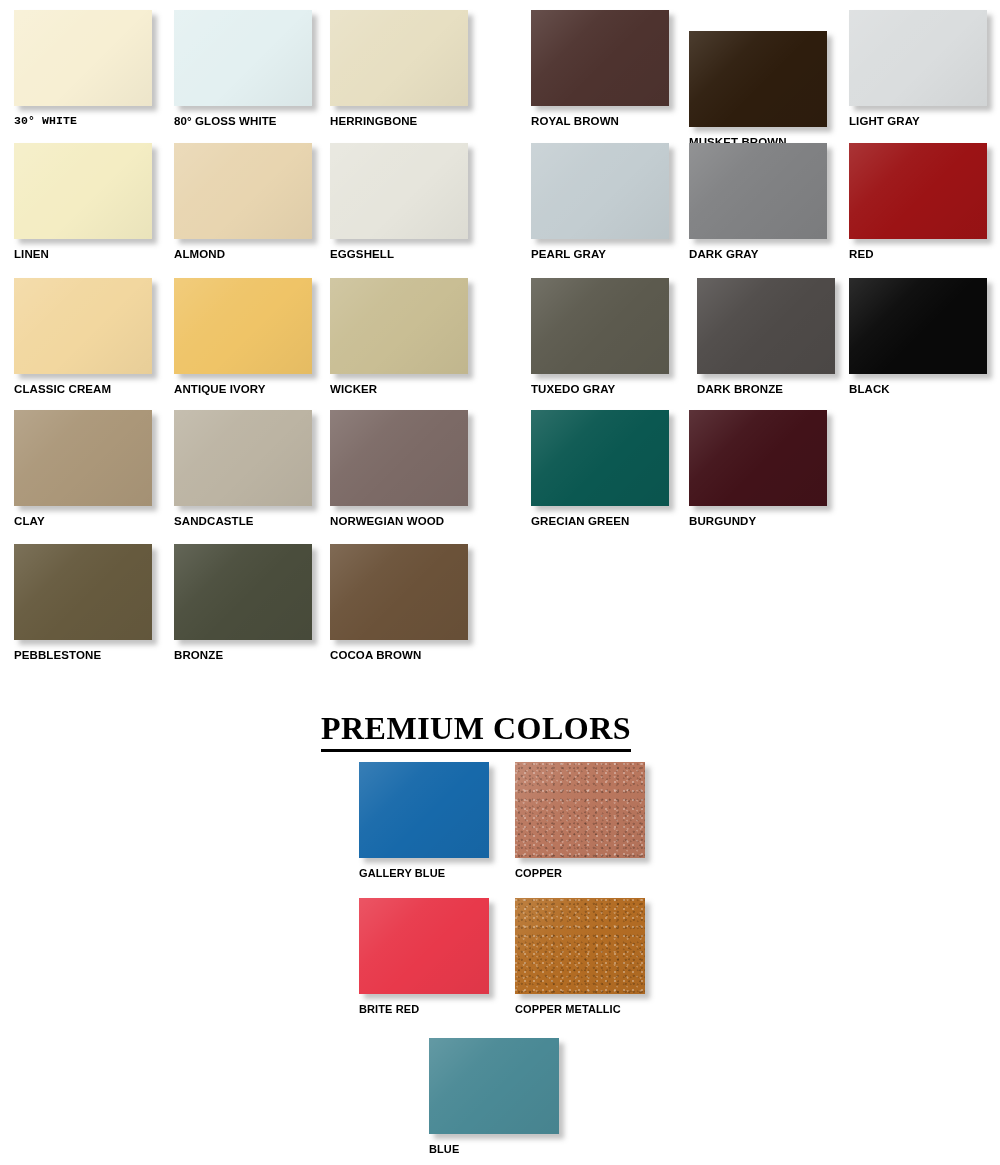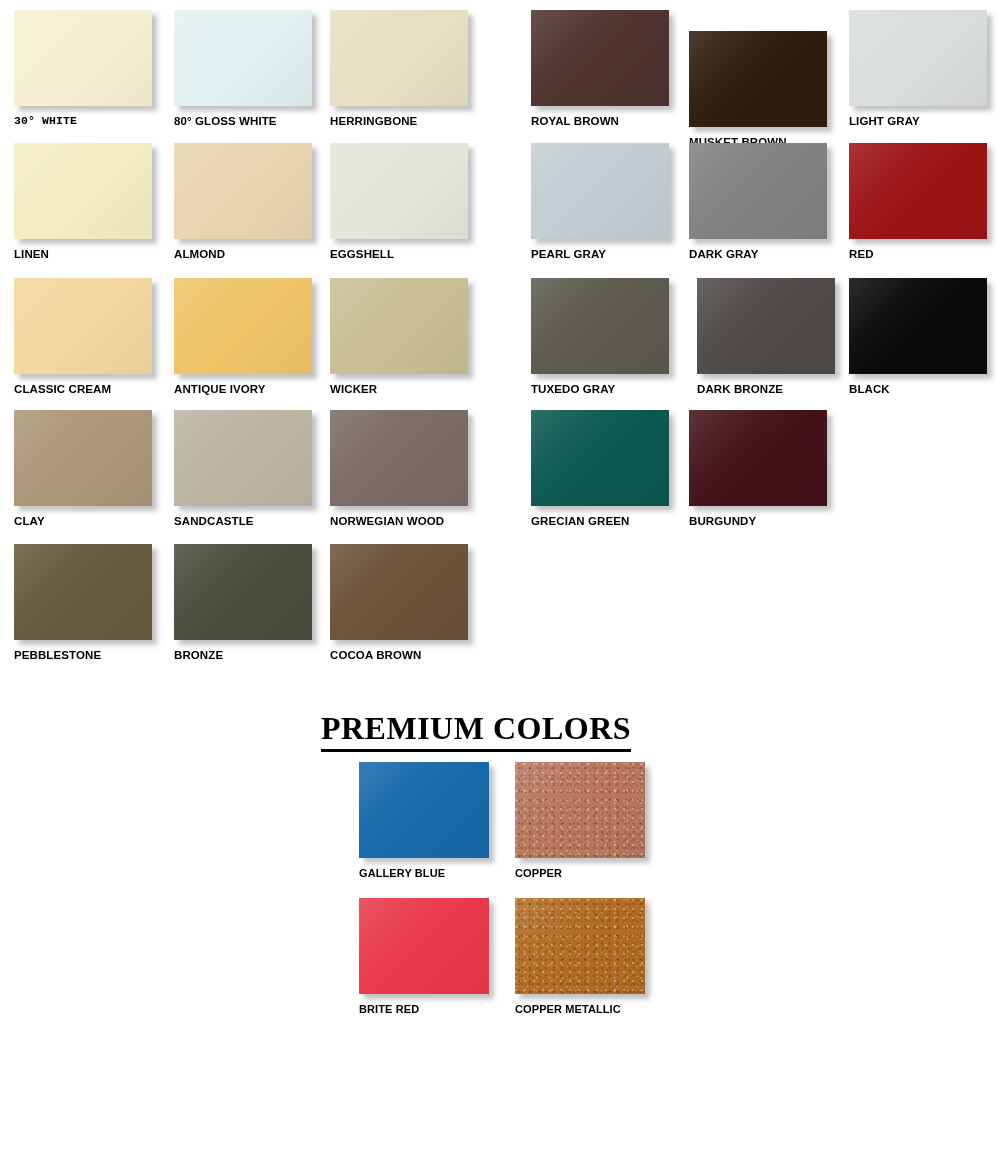--- a/index.html
+++ b/index.html
@@ -307,13 +307,19 @@
         <div class="chip" title="BRITE RED" style="background: rgb(232, 57, 75);"></div>
       </div>
       <div class="chip-label">BRITE RED</div>
     </div>
     <div class="premium-cell" style="left: 515px; top: 208px;">
       <div class="chip-wrap">
         <div class="chip textured" title="COPPER METALLIC" style="background: rgb(179, 108, 35);"></div>
       </div>
       <div class="chip-label">COPPER METALLIC</div>
     </div>
+    <div class="premium-cell" style="left: 429px; top: 348px;">
+      <div class="chip-wrap">
+        <div class="chip" title="BLUE" style="background: rgb(74, 137, 149);"></div>
+      </div>
+      <div class="chip-label">BLUE</div>
+    </div>
   </div>
 
 </body></html>

